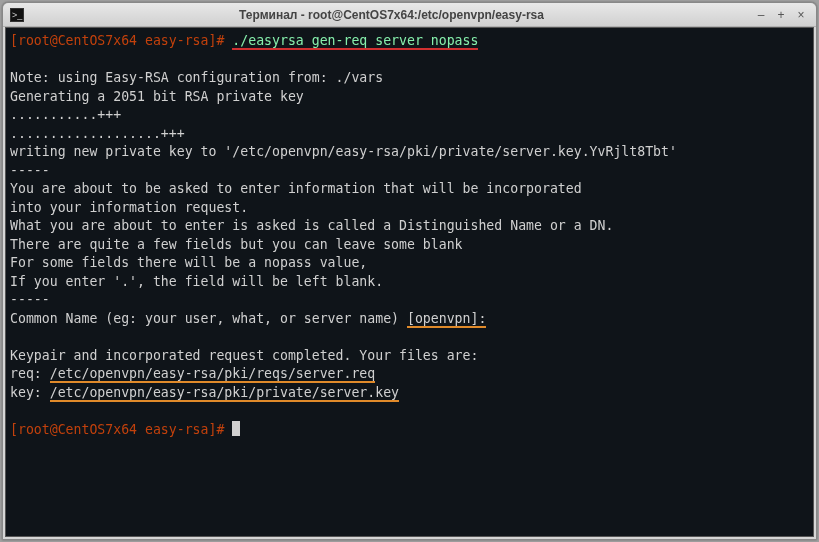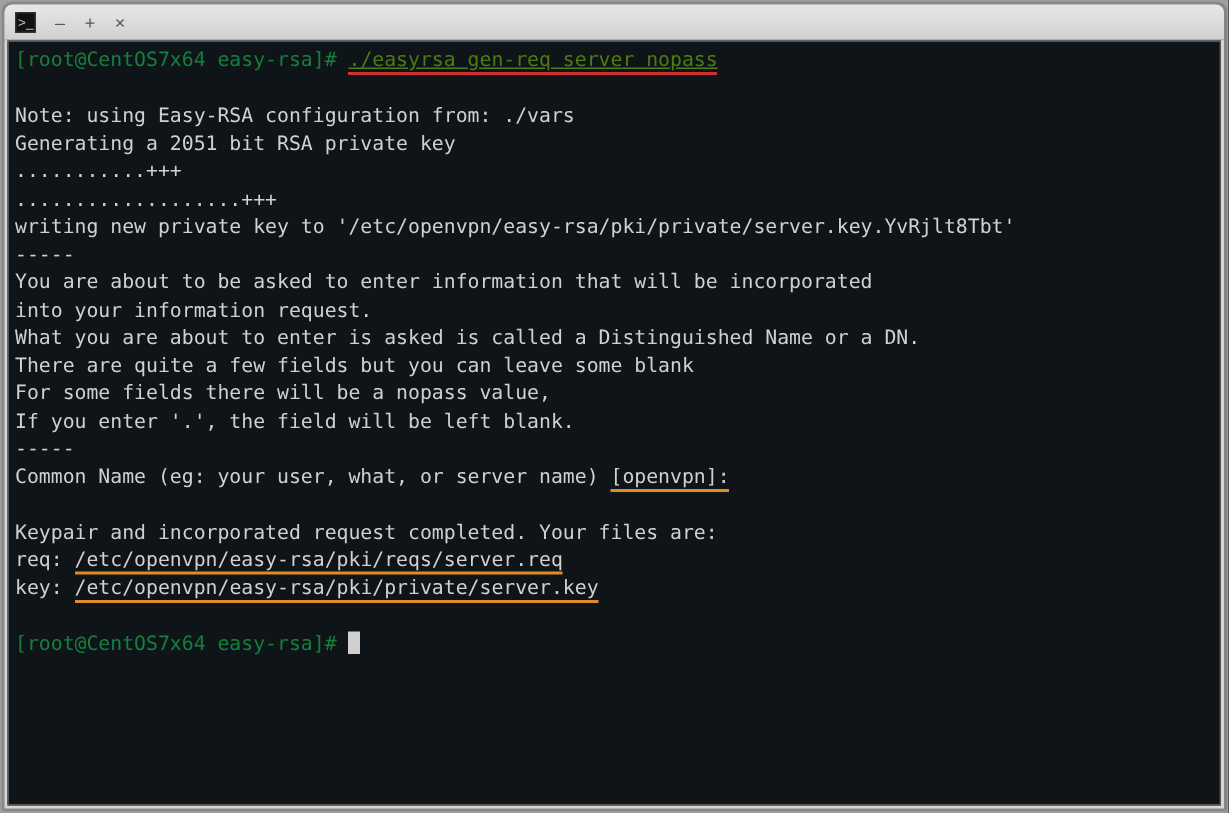--- a/index.html
+++ b/index.html
@@ -75,22 +75,22 @@
     font-family: "DejaVu Sans Mono", "Liberation Mono", monospace;
     font-size: 13.2px;
     line-height: 18.5px;
     padding: 4px 6px 4px 4px;
     white-space: pre;
     overflow: hidden;
     border: 1px solid #555;
     margin: 0 2px 2px 2px;
     position: relative;
   }
-  .prompt { color: #15803d; }
-  .cmd { color: #4d7c0f; position: relative; text-decoration: underline; }
+  .prompt { color: #c2410c; }
+  .cmd { color: #86efac; position: relative; }
   .ul-red { border-bottom: 2px solid #d13030; padding-bottom: 0px; }
   .ul-orange { border-bottom: 2px solid #e08a2a; padding-bottom: 0px; }
   .cursor {
     display: inline-block;
     width: 8px; height: 15px;
     background: #d0d0d0;
     vertical-align: text-bottom;
     margin-bottom: 1px;
   }
 </style>
@@ -99,20 +99,21 @@
 
 <div class="window">
   <div class="titlebar">
     <span class="icon">
       <svg width="14" height="14" viewBox="0 0 14 14">
           <rect x="0" y="0" width="14" height="14" fill="#333"></rect>
           <rect x="1" y="1" width="12" height="12" fill="#111"></rect>
           <text x="2" y="10" font-size="9" fill="#ccc">&gt;_</text>
         </svg>
     </span>
+    <span class="title">Терминал - root@CentOS7x64:/etc/openvpn/easy-rsa</span>
     <div class="window-controls">
       <span class="win-btn">–</span>
       <span class="win-btn">+</span>
       <span class="win-btn">×</span>
     </div>
   </div>
 
 
   <div class="terminal"><span class="prompt">[root@CentOS7x64 easy-rsa]# </span><span class="cmd ul-red">./easyrsa gen-req server nopass</span>
 <span></span>

